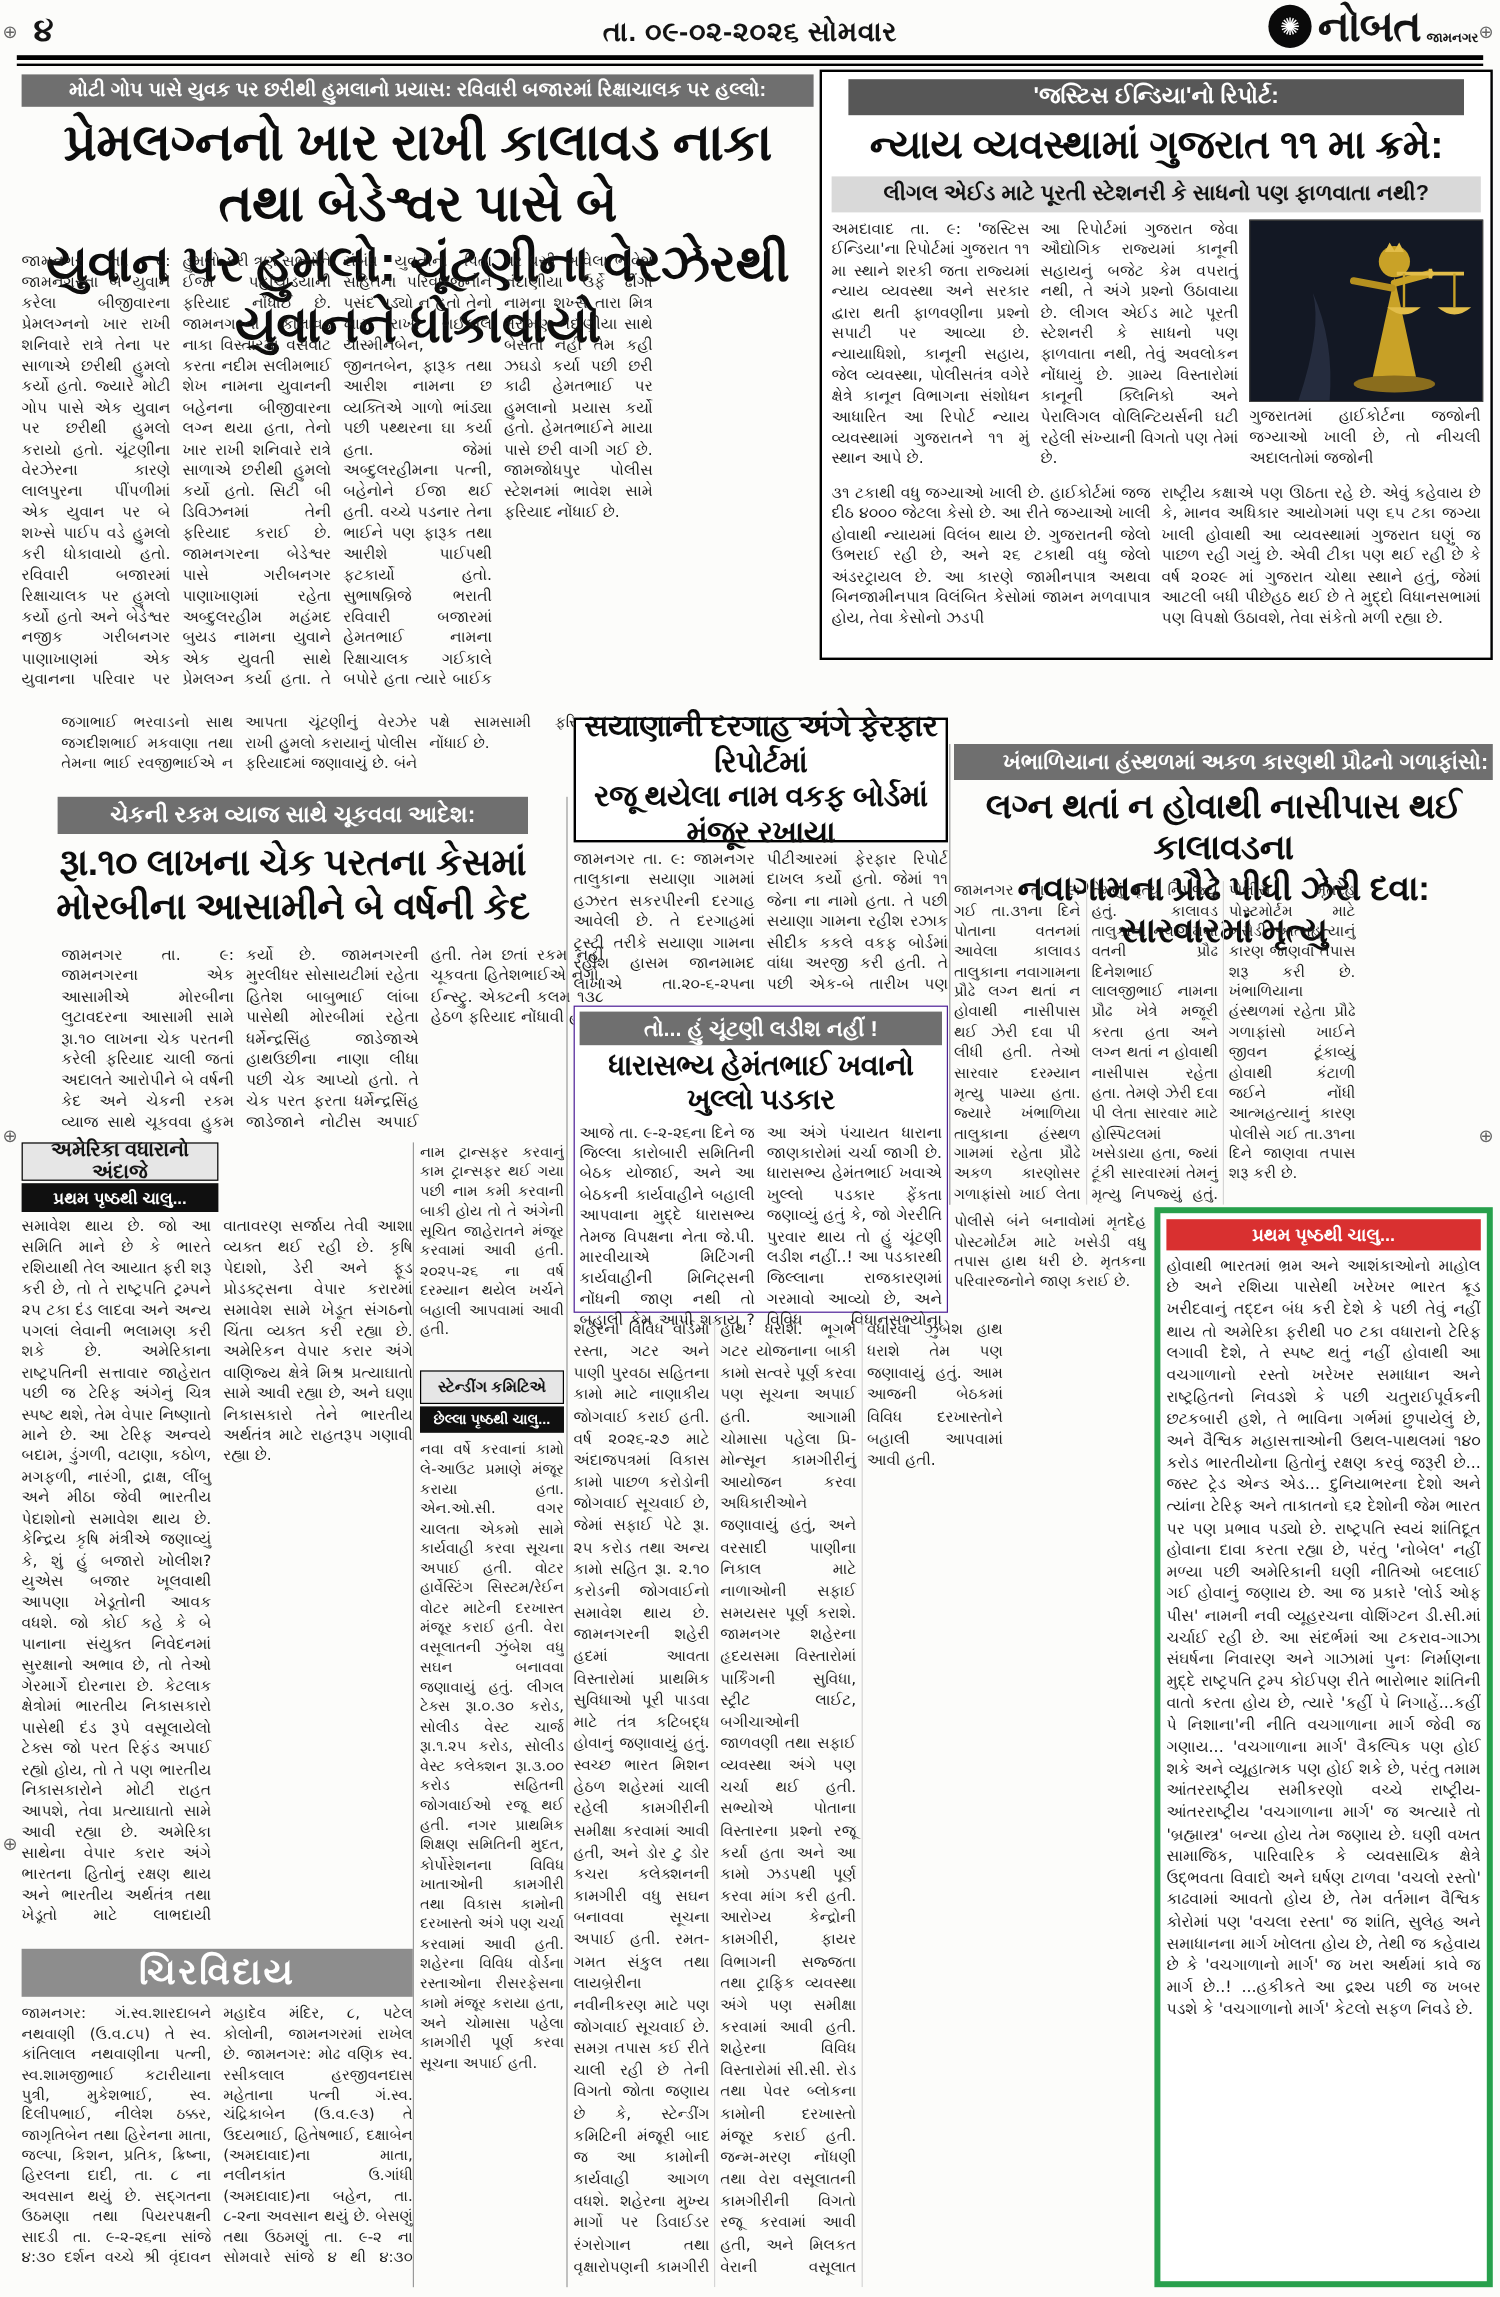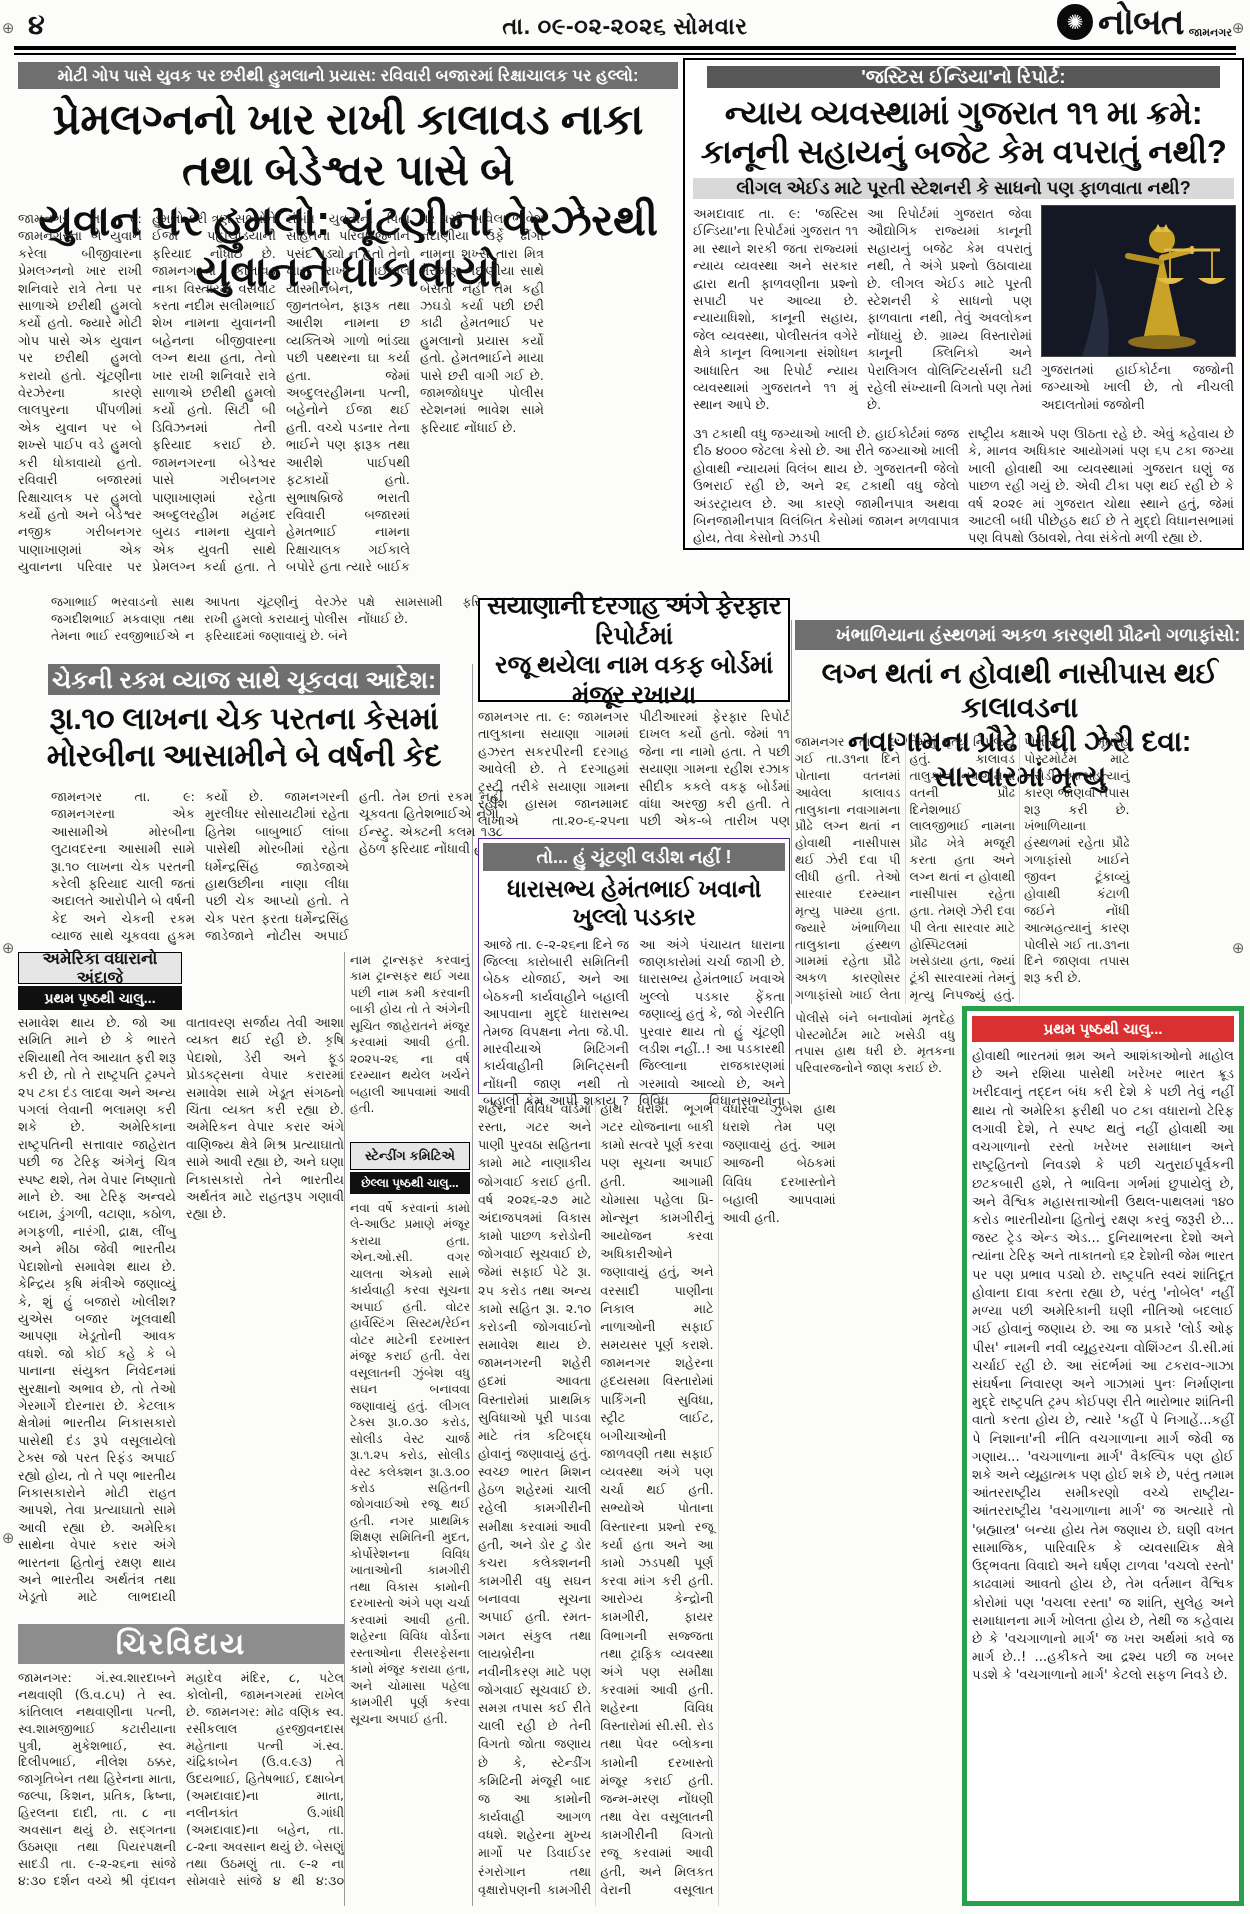--- a/index.html
+++ b/index.html
@@ -86,21 +86,20 @@
   </div>
 </div>
 <div class="abs bodytext cols5 colfill" style="left:18px;top:210px;width:660px;height:380px;">જામનગર તા. ૯: જામનગરના બે યુવાને કરેલા બીજીવારના પ્રેમલગ્નનો ખાર રાખી શનિવારે રાત્રે તેના પર સાળાએ છરીથી હુમલો કર્યો હતો. જ્યારે મોટી ગોપ પાસે એક યુવાન પર છરીથી હુમલો કરાયો હતો. ચૂંટણીના વેરઝેરના કારણે લાલપુરના પીંપળીમાં એક યુવાન પર બે શખ્સે પાઈપ વડે હુમલો કરી ધોકાવાયો હતો. રવિવારી બજારમાં રિક્ષાચાલક પર હુમલો કર્યો હતો અને બેડેશ્વર નજીક ગરીબનગર પાણાખાણમાં એક યુવાનના પરિવાર પર હુમલો કરી ત્રણ સભ્યોને ઈજા પહોંચાડયાની ફરિયાદ નોંધાઈ છે. જામનગરના કાલાવડ નાકા વિસ્તારમાં વસવાટ કરતા નદીમ સલીમભાઈ શેખ નામના યુવાનની બહેનના બીજીવારના લગ્ન થયા હતા, તેનો ખાર રાખી શનિવારે રાત્રે સાળાએ છરીથી હુમલો કર્યો હતો. સિટી બી ડિવિઝનમાં તેની ફરિયાદ કરાઈ છે. જામનગરના બેડેશ્વર પાસે ગરીબનગર પાણાખાણમાં રહેતા અબ્દુલરહીમ મહંમદ બુયડ નામના યુવાને એક યુવતી સાથે પ્રેમલગ્ન કર્યા હતા. તે સંબંધ યુવતીના પિતા સહિતના પરિવારજનોને પસંદ પડ્યો ન હતો તેનો ખાર રાખી ગઈકાલે યાસ્મીનબેન, જીનતબેન, ફારૂક તથા આરીશ નામના છ વ્યક્તિએ ગાળો ભાંડ્યા પછી પથ્થરના ઘા કર્યા હતા. જેમાં અબ્દુલરહીમના પત્ની, બહેનોને ઈજા થઈ હતી. વચ્ચે પડનાર તેના ભાઈને પણ ફારૂક તથા આરીશે પાઈપથી ફટકાર્યો હતો. સુભાષબ્રિજે ભરાતી રવિવારી બજારમાં હેમતભાઈ નામના રિક્ષાચાલક ગઈકાલે બપોરે હતા ત્યારે બાઈક પર ધસી આવેલા ભાવેશ નંદાણીયા ઉર્ફે ઢીંગી નામના શખ્સે તારા મિત્ર મેરામણ નંદાણીયા સાથે બેસતો નહીં તેમ કહી ઝઘડો કર્યા પછી છરી કાઢી હેમતભાઈ પર હુમલાનો પ્રયાસ કર્યો હતો. હેમતભાઈને માયા પાસે છરી વાગી ગઈ છે. જામજોધપુર પોલીસ સ્ટેશનમાં ભાવેશ સામે ફરિયાદ નોંધાઈ છે.</div>
 <div class="abs bodytext cols3 colfill" style="left:18px;top:594px;width:450px;height:62px;font-size:12.5px;">જગાભાઈ ભરવાડનો સાથ જગદીશભાઈ મકવાણા તથા તેમના ભાઈ રવજીભાઈએ ન આપતા ચૂંટણીનું વેરઝેર રાખી હુમલો કરાયાનું પોલીસ ફરિયાદમાં જણાવાયું છે. બંને પક્ષે સામસામી ફરિયાદ નોંધાઈ છે.</div>
 
 <div class="abs boxed" style="left:683px;top:58px;width:561px;height:492px;box-sizing:border-box;">
   <div class="a2-inner">
     <div class="kicker dark" style="height:30px;font-size:19px;margin:0 14px;">'જસ્ટિસ ઈન્ડિયા'નો રિપોર્ટ:</div>
     <div class="headline" style="font-size:33px;">
       <span>ન્યાય વ્યવસ્થામાં ગુજરાત ૧૧ મા ક્રમે:</span>
-      <span>કાનૂની સહાયનું બજેટ કેમ વપરાતું નથી?</span>
     </div>
     <div class="subhead-bar" style="height:30px;font-size:18px;">લીગલ એઈડ માટે પૂરતી સ્ટેશનરી કે સાધનો પણ ફાળવાતા નથી?</div>
     <div class="a2-row" style="height:214px;">
       <div class="bodytext" style="width:168px;height:214px;">અમદાવાદ તા. ૯: 'જસ્ટિસ ઈન્ડિયા'ના રિપોર્ટમાં ગુજરાત ૧૧ મા સ્થાને શરકી જતા રાજ્યમાં ન્યાય વ્યવસ્થા અને સરકાર દ્વારા થતી ફાળવણીના પ્રશ્નો સપાટી પર આવ્યા છે. ન્યાયાધિશો, કાનૂની સહાય, જેલ વ્યવસ્થા, પોલીસતંત્ર વગેરે ક્ષેત્રે કાનૂન વિભાગના સંશોધન આધારિત આ રિપોર્ટ ન્યાય વ્યવસ્થામાં ગુજરાતને ૧૧ મું સ્થાન આપે છે.</div>
       <div class="bodytext" style="width:168px;height:214px;">આ રિપોર્ટમાં ગુજરાત જેવા ઔદ્યોગિક રાજ્યમાં કાનૂની સહાયનું બજેટ કેમ વપરાતું નથી, તે અંગે પ્રશ્નો ઉઠાવાયા છે. લીગલ એઈડ માટે પૂરતી સ્ટેશનરી કે સાધનો પણ ફાળવાતા નથી, તેવું અવલોકન નોંધાયું છે. ગ્રામ્ય વિસ્તારોમાં કાનૂની ક્લિનિકો અને પેરાલિગલ વોલિન્ટિયર્સની ઘટી રહેલી સંખ્યાની વિગતો પણ તેમાં છે.</div>
       <div style="width:193px;display:flex;flex-direction:column;gap:4px;">
         <div class="imgframe" style="width:193px;height:150px;">
           <svg width="193" height="150" viewBox="0 0 193 150" xmlns="http://www.w3.org/2000/svg">
             <rect x="0" y="0" width="193" height="150" fill="#10131d"></rect>
             <rect x="0" y="0" width="193" height="150" fill="#1a2030" opacity="0.4"></rect>
@@ -122,21 +121,21 @@
       </div>
     </div>
     <div class="a2-row" style="flex:1;">
       <div class="bodytext" style="width:50%;height:100%;">૩૧ ટકાથી વધુ જગ્યાઓ ખાલી છે. હાઈકોર્ટમાં જજ દીઠ ૪૦૦૦ જેટલા કેસો છે. આ રીતે જગ્યાઓ ખાલી હોવાથી ન્યાયમાં વિલંબ થાય છે. ગુજરાતની જેલો ઉભરાઈ રહી છે, અને ૨૬ ટકાથી વધુ જેલો અંડરટ્રાયલ છે. આ કારણે જામીનપાત્ર અથવા બિનજામીનપાત્ર વિલંબિત કેસોમાં જામન મળવાપાત્ર હોય, તેવા કેસોનો ઝડપી</div>
       <div class="bodytext" style="width:50%;height:100%;">રાષ્ટ્રીય કક્ષાએ પણ ઊઠતા રહે છે. એવું કહેવાય છે કે, માનવ અધિકાર આયોગમાં પણ ૬૫ ટકા જગ્યા ખાલી હોવાથી આ વ્યવસ્થામાં ગુજરાત ઘણું જ પાછળ રહી ગયું છે. એવી ટીકા પણ થઈ રહી છે કે વર્ષ ૨૦૨૯ માં ગુજરાત ચોથા સ્થાને હતું, જેમાં આટલી બધી પીછેહઠ થઈ છે તે મુદ્દો વિધાનસભામાં પણ વિપક્ષો ઉઠાવશે, તેવા સંકેતો મળી રહ્યા છે.</div>
     </div>
   </div>
 </div>
 
 <div class="abs" style="left:18px;top:664px;width:452px;">
-  <div class="kicker" style="height:31px;font-size:24px;margin:0 30px;">ચેકની રકમ વ્યાજ સાથે ચૂકવવા આદેશ:</div>
+  <div class="kicker" style="height:31px;font-size:19px;margin:0 30px;">ચેકની રકમ વ્યાજ સાથે ચૂકવવા આદેશ:</div>
   <div class="headline" style="margin-top:6px;font-size:31px;">
     <span>રૂા.૧૦ લાખના ચેક પરતના કેસમાં</span>
     <span>મોરબીના આસામીને બે વર્ષની કેદ</span>
   </div>
 </div>
 <div class="abs bodytext cols3 colfill" style="left:18px;top:788px;width:452px;height:158px;">જામનગર તા. ૯: જામનગરના એક આસામીએ મોરબીના લુટાવદરના આસામી સામે રૂા.૧૦ લાખના ચેક પરતની કરેલી ફરિયાદ ચાલી જતાં અદાલતે આરોપીને બે વર્ષની કેદ અને ચેકની રકમ વ્યાજ સાથે ચૂકવવા હુકમ કર્યો છે. જામનગરની મુરલીધર સોસાયટીમાં રહેતા હિતેશ બાબુભાઈ લાંબા પાસેથી મોરબીમાં રહેતા ધર્મેન્દ્રસિંહ જાડેજાએ હાથઉછીના નાણા લીધા પછી ચેક આપ્યો હતો. તે ચેક પરત ફરતા ધર્મેન્દ્રસિંહ જાડેજાને નોટીસ અપાઈ હતી. તેમ છતાં રકમ નહીં ચૂકવતા હિતેશભાઈએ નેગો. ઈન્સ્ટ્રુ. એક્ટની કલમ ૧૩૮ હેઠળ ફરિયાદ નોંધાવી હતી.</div>
 
 <div class="abs" style="left:18px;top:952px;width:164px;">
   <div class="cont-title" style="height:30px;font-size:16.5px;">અમેરિકા વધારાનો અંદાજે</div>
   <div class="cont-black" style="height:24px;font-size:14px;margin-top:2px;">પ્રથમ પૃષ્ઠથી ચાલુ...</div>

